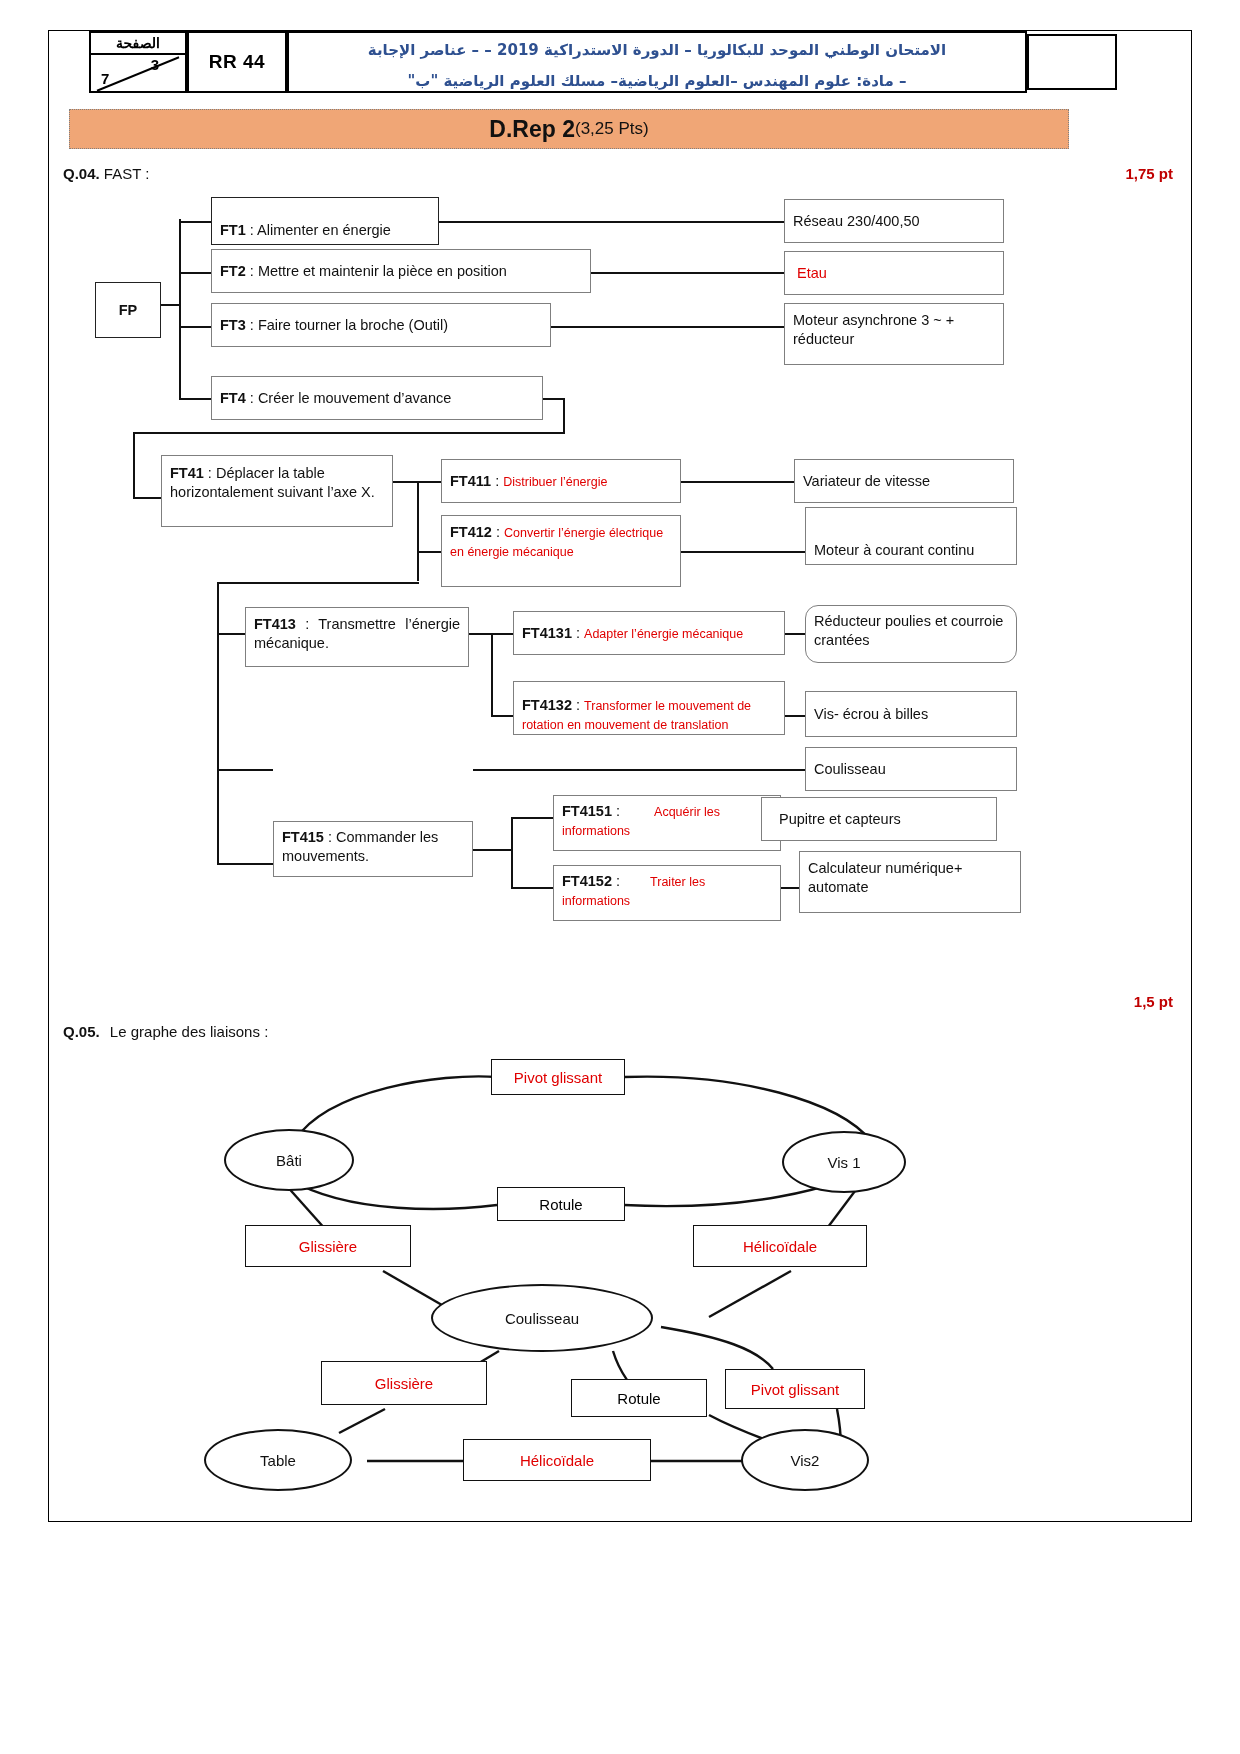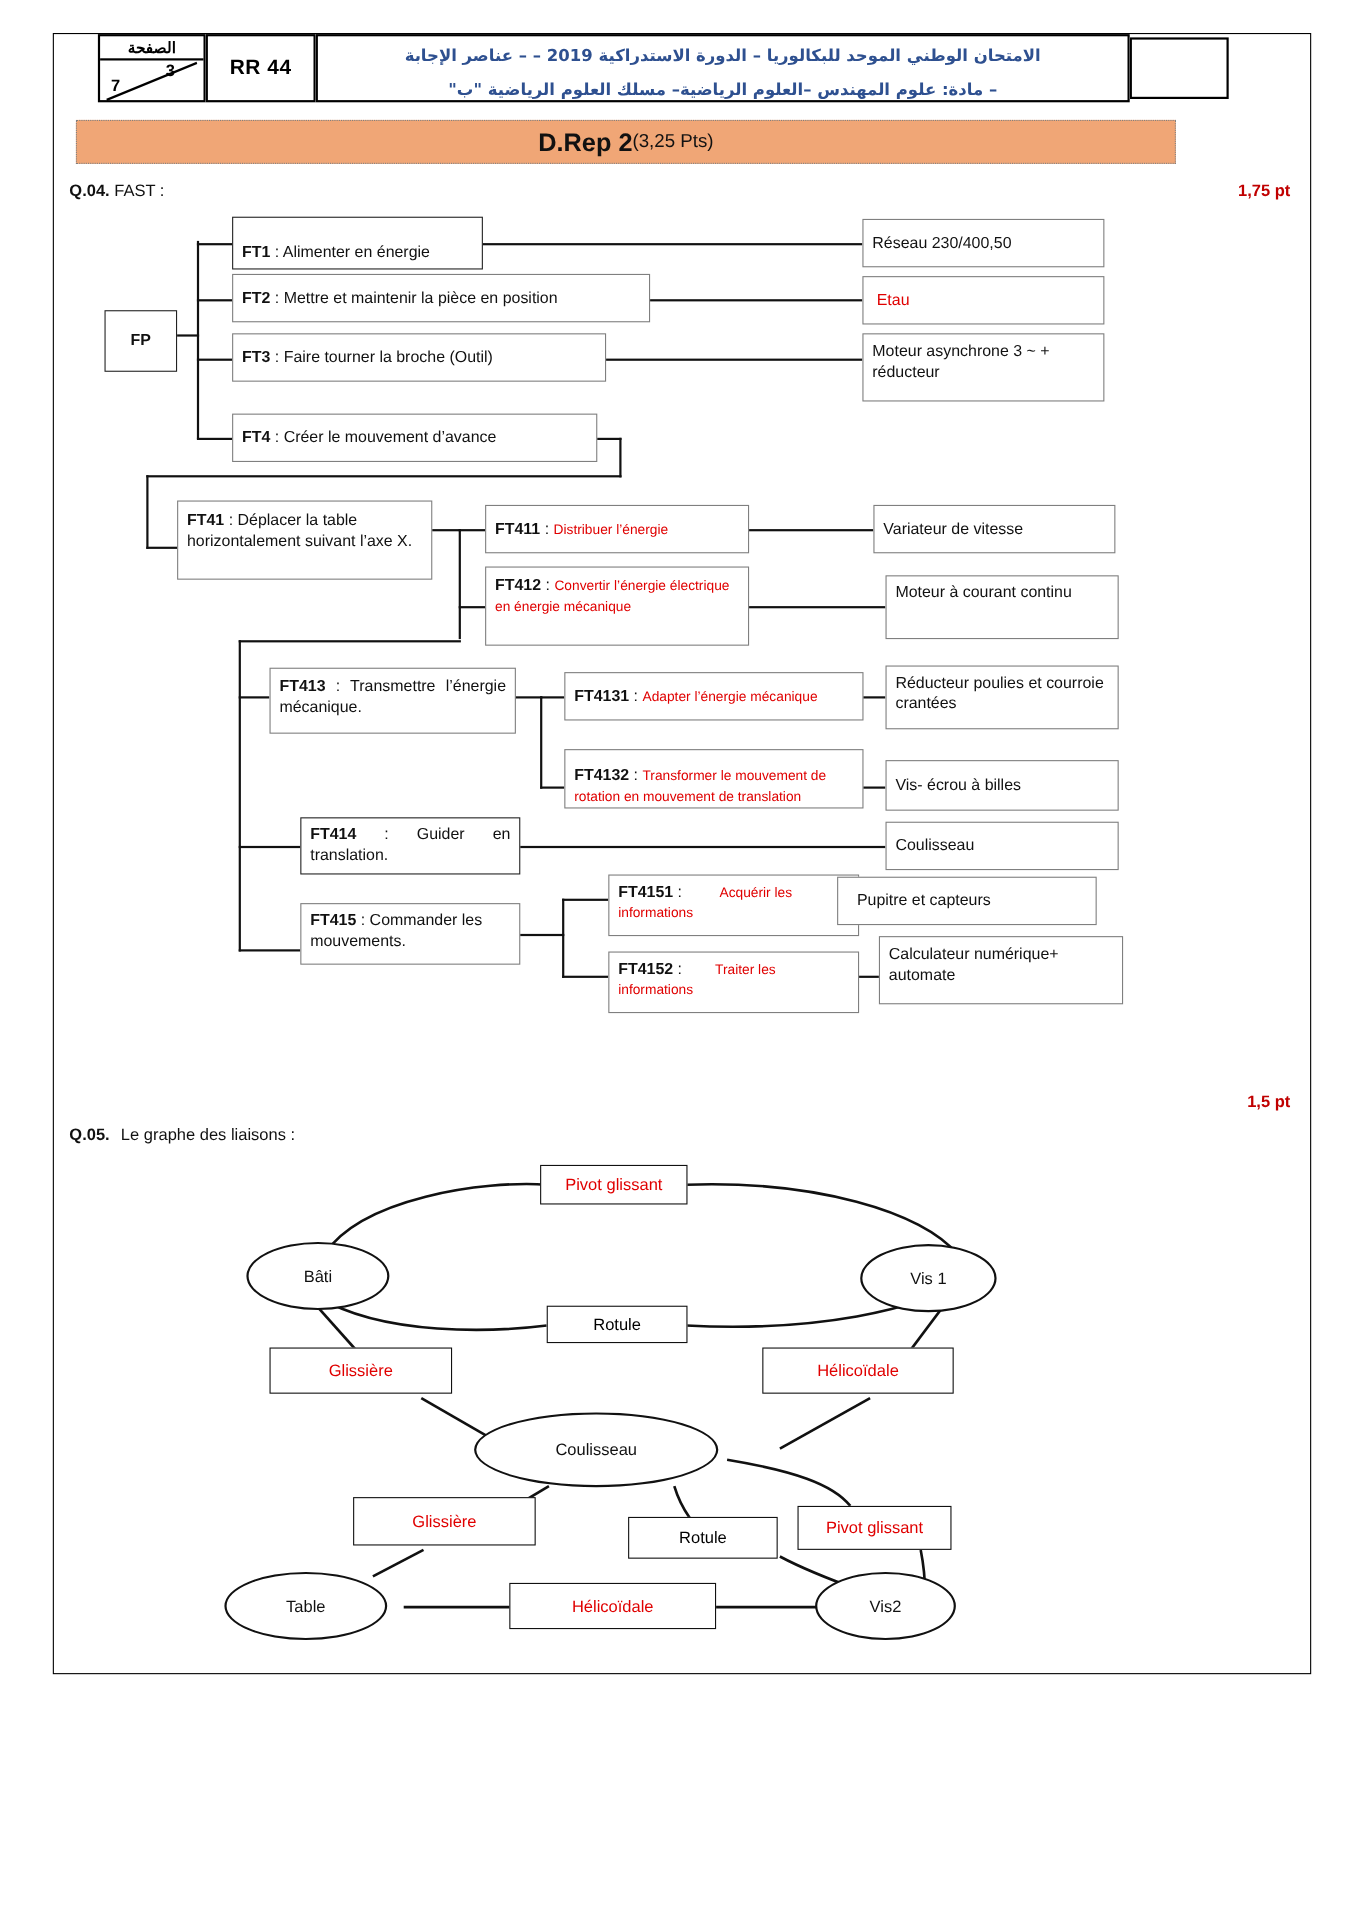--- a/index.html
+++ b/index.html
@@ -209,25 +209,20 @@
     <div class="nbox" style="left:464px; top:580px; width:272px; height:44px;">
       <span><b class="ft">FT4131</b><span> : </span><span class="red-s">Adapter l’énergie mécanique</span></span>
     </div>
     <div class="line hline" style="left:736px; top:602px; width:20px;"></div>
 
     <div class="nbox" style="left:464px; top:650px; width:272px; height:54px; align-items:flex-start; padding-top:14px;">
       <span><b class="ft">FT4132</b><span> : </span><span class="red-s">Transformer le mouvement de rotation en mouvement de translation</span></span>
     </div>
     <div class="line hline" style="left:736px; top:684px; width:20px;"></div>
 
-    <div class="nbox dark" style="left:224px; top:712px; width:200px; height:52px; align-items:flex-start; padding-top:6px;">
-      <span style="display:block; width:100%;">
-        <span class="justify" style="display:inline-block; width:100%;"><b class="ft">FT414</b><span> :  </span><span>Guider en translation.</span></span>
-      </span>
-    </div>
     <div class="line hline" style="left:424px; top:738px; width:332px;"></div>
 
     <div class="nbox" style="left:224px; top:790px; width:200px; height:56px; align-items:flex-start; padding-top:6px;">
       <span><b class="ft">FT415</b><span> : </span><span>Commander les mouvements.</span></span>
     </div>
     <div class="line hline" style="left:424px; top:818px; width:40px;"></div>
     <div class="line vline" style="left:462px; top:786px; height:72px;"></div>
     <div class="line hline" style="left:462px; top:786px; width:42px;"></div>
     <div class="line hline" style="left:462px; top:856px; width:42px;"></div>
 
@@ -246,24 +241,24 @@
     </div>
     <div class="nbox" style="left:735px; top:220px; width:220px; height:44px;padding-left:12px;">
       <span class="red">Etau</span>
     </div>
     <div class="nbox" style="left:735px; top:272px; width:220px; height:62px; align-items:flex-start; padding-top:7px;">
       <span>Moteur asynchrone 3 ~ + réducteur</span>
     </div>
     <div class="nbox" style="left:745px; top:428px; width:220px; height:44px;">
       <span>Variateur de vitesse</span>
     </div>
-    <div class="nbox" style="left:756px; top:492px; width:212px; height:58px; align-items:flex-start; padding-top:6px;">
+    <div class="nbox" style="left:756px; top:476px; width:212px; height:58px; align-items:flex-end; padding-top:6px;">
       <span>Moteur  à  courant continu</span>
     </div>
-    <div class="nbox" style="left:756px; top:574px; width:212px; height:58px; align-items:flex-start; padding-top:6px;">
+    <div class="nbox" style="left:756px; top:574px; width:212px; height:58px; align-items:flex-start; padding-top:6px;border-radius:13px;">
       <span>Réducteur   poulies et courroie crantées</span>
     </div>
     <div class="nbox" style="left:756px; top:660px; width:212px; height:46px;">
       <span>Vis- écrou à billes</span>
     </div>
     <div class="nbox" style="left:756px; top:716px; width:212px; height:44px;">
       <span>Coulisseau</span>
     </div>
     <div class="nbox" style="left:712px; top:766px; width:236px; height:44px;padding-left:17px;">
       <span>Pupitre et capteurs</span>

